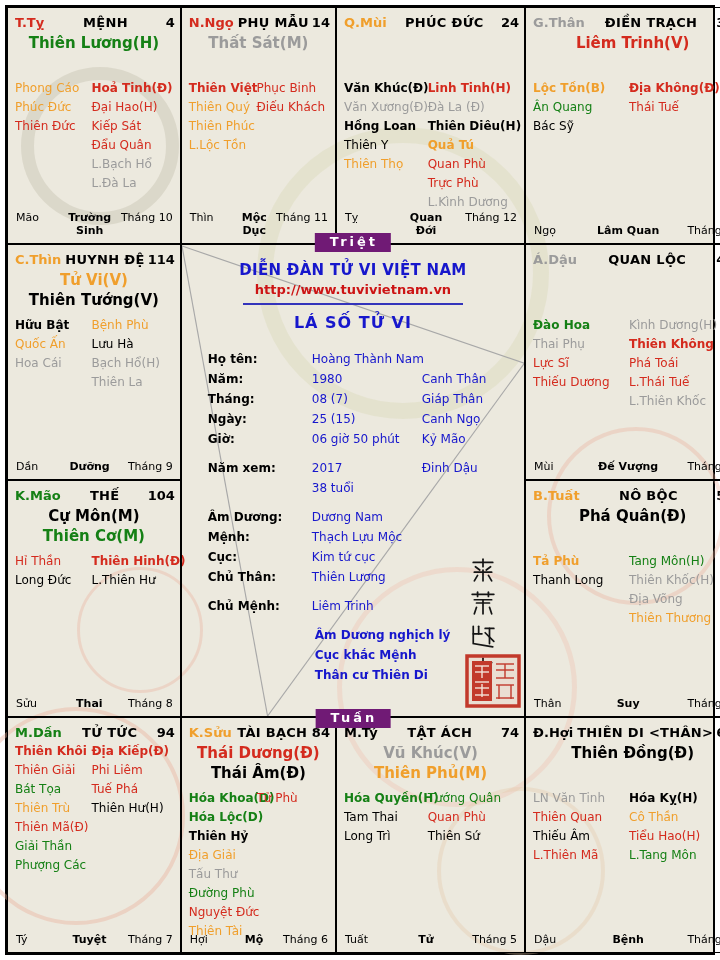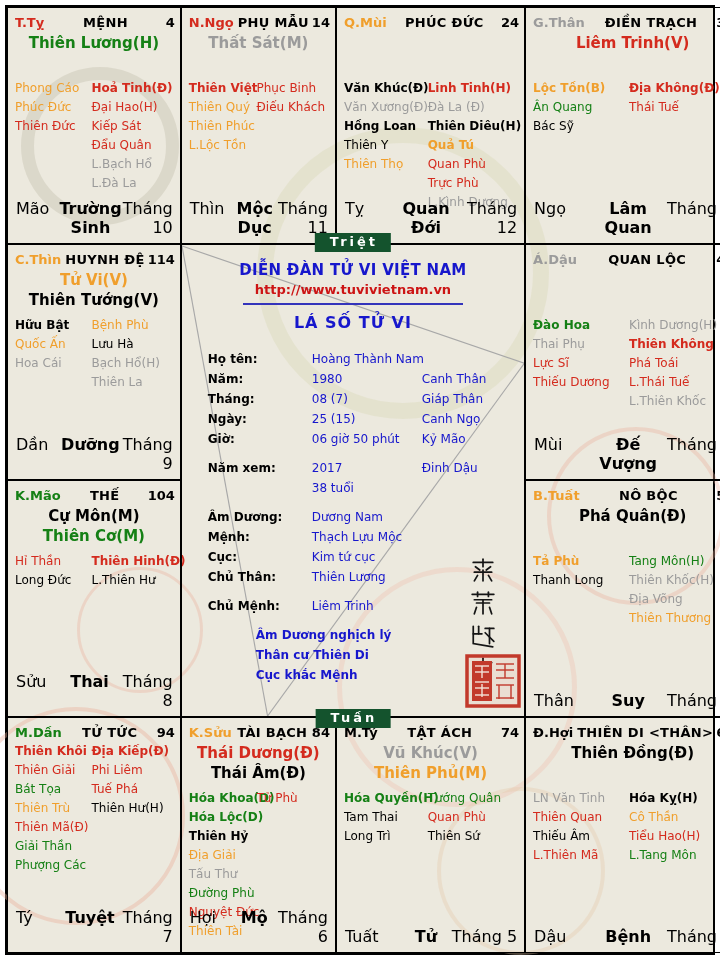--- a/index.html
+++ b/index.html
@@ -39,55 +39,55 @@
   }
   .cell-head .branch{margin-right:4px;}
   .cell-head .house{flex:1;text-align:center;color:#000;letter-spacing:.3px;}
   .cell-head .num{color:#000;margin-left:3px;}
   .mains{height:44px;text-align:center;font-weight:bold;font-size:15px;line-height:20px;margin-top:3px;}
   .star-cols{display:flex;padding:2px 2px 0 7px;font-size:12px;line-height:19px;}
   .col-l{width:47%;}
   .col-r{width:53%;}
   .star{white-space:nowrap;}
   .b{font-weight:bold;}
-  .foot{position:absolute;left:8px;right:7px;bottom:6px;display:flex;font-size:16px;color:#000;align-items:baseline;}
+  .foot{position:absolute;left:8px;right:7px;bottom:6px;display:flex;font-size:11px;color:#000;align-items:baseline;}
   .foot-l{width:56px;text-align:left;}
   .foot-m{flex:1;text-align:center;font-weight:bold;}
   .foot-r{width:66px;text-align:right;}
 
   
   .c-red{color:#d42b1e;}
   .c-orange{color:#f09f2c;}
   .c-green{color:#158015;}
   .c-gray{color:#9b9b9b;}
   .c-black{color:#000000;}
 
   .center{position:relative;border:1px solid #000;z-index:2;}
   .aspect-lines{position:absolute;left:0;top:0;width:100%;height:100%;z-index:0;}
   .badge{
     position:absolute;left:50%;transform:translateX(-50%);
-    background:#14532d;color:#fff;font-weight:bold;font-size:13px;
+    background:#701a75;color:#fff;font-weight:bold;font-size:13px;
     letter-spacing:3px;padding:1px 13px 3px 15px;z-index:7;white-space:nowrap;
   }
   .badge.top{top:-12px;}
   .badge.bottom{bottom:-12px;}
 
   .center-head{position:relative;text-align:center;margin-top:16px;z-index:2;}
   .ctitle{color:#1717cc;font-weight:bold;font-size:15px;letter-spacing:.3px;}
   .curl{color:#cc1414;font-weight:bold;font-size:13px;margin-top:3px;}
   .crule{width:220px;height:2px;background:#3434bb;margin:6px auto 8px;}
   .csub{color:#1717cc;font-weight:bold;font-size:16px;letter-spacing:1px;}
 
   .cinfo{position:absolute;left:26px;top:104px;width:308px;font-size:12px;line-height:20px;z-index:2;}
   .irow{display:flex;}
   .irow.gap{margin-top:9px;}
   .ilabel{width:104px;font-weight:bold;color:#000;}
   .ival{width:110px;color:#1717cc;white-space:nowrap;}
   .iext{flex:1;color:#1717cc;white-space:nowrap;}
-  .note{margin-left:48px;color:#1717cc;font-weight:bold;}
+  .note{margin-left:107px;color:#1717cc;font-weight:bold;}
   .note.first{margin-top:9px;}
 
   .cjk{position:absolute;right:28px;top:312px;display:flex;flex-direction:column;gap:7px;z-index:2;}
   .cjk svg{display:block;}
   .seal{position:absolute;right:3px;bottom:4px;z-index:2;}
 </style>
 </head>
 <body>
 
 <div class="frame">
@@ -513,22 +513,22 @@
           <span class="ilabel">Chủ Thân:</span>
           <span class="ival">Thiên Lương</span>
           <span class="iext"></span>
         </div>
         <div class="irow gap">
           <span class="ilabel">Chủ Mệnh:</span>
           <span class="ival">Liêm Trinh</span>
           <span class="iext"></span>
         </div>
         <div class="note first">Âm Dương nghịch lý</div>
+        <div class="note">Cục khắc Mệnh</div>
         <div class="note">Thân cư Thiên Di</div>
-        <div class="note">Cục khắc Mệnh</div>
       </div>
 
     <div class="cjk" title="紫薇越南">
       <svg width="26" height="26" viewBox="0 0 24 24">
         <g stroke="#151515" stroke-width="1.6" fill="none" stroke-linecap="round">
           <path d="M3 5h18"></path>
             <path d="M12 2v7"></path>
             <path d="M5 9l4 3"></path>
             <path d="M19 9l-4 3"></path>
           <path d="M4 14h16"></path>

